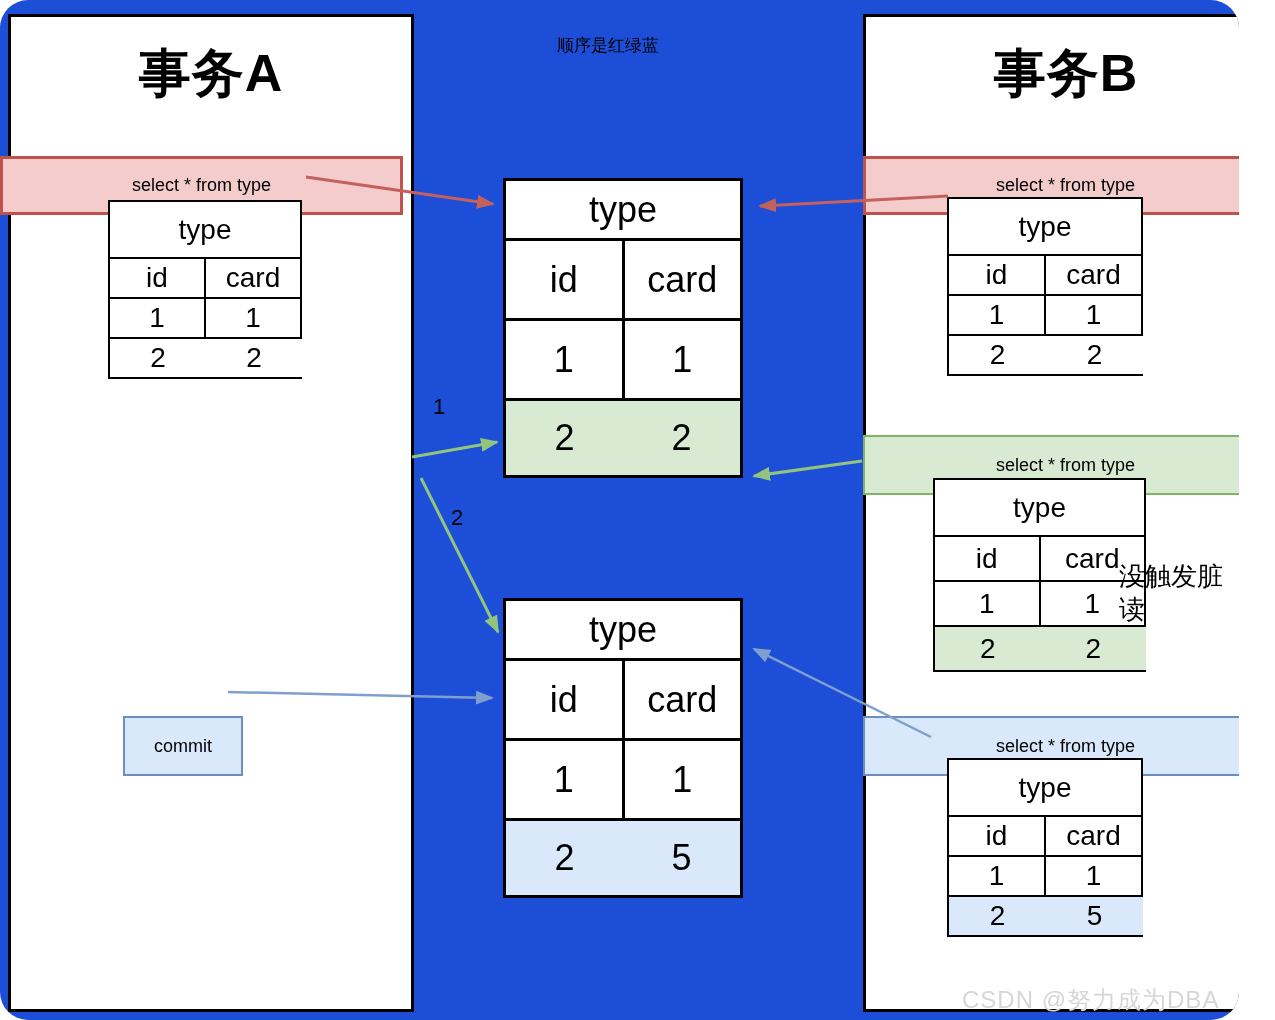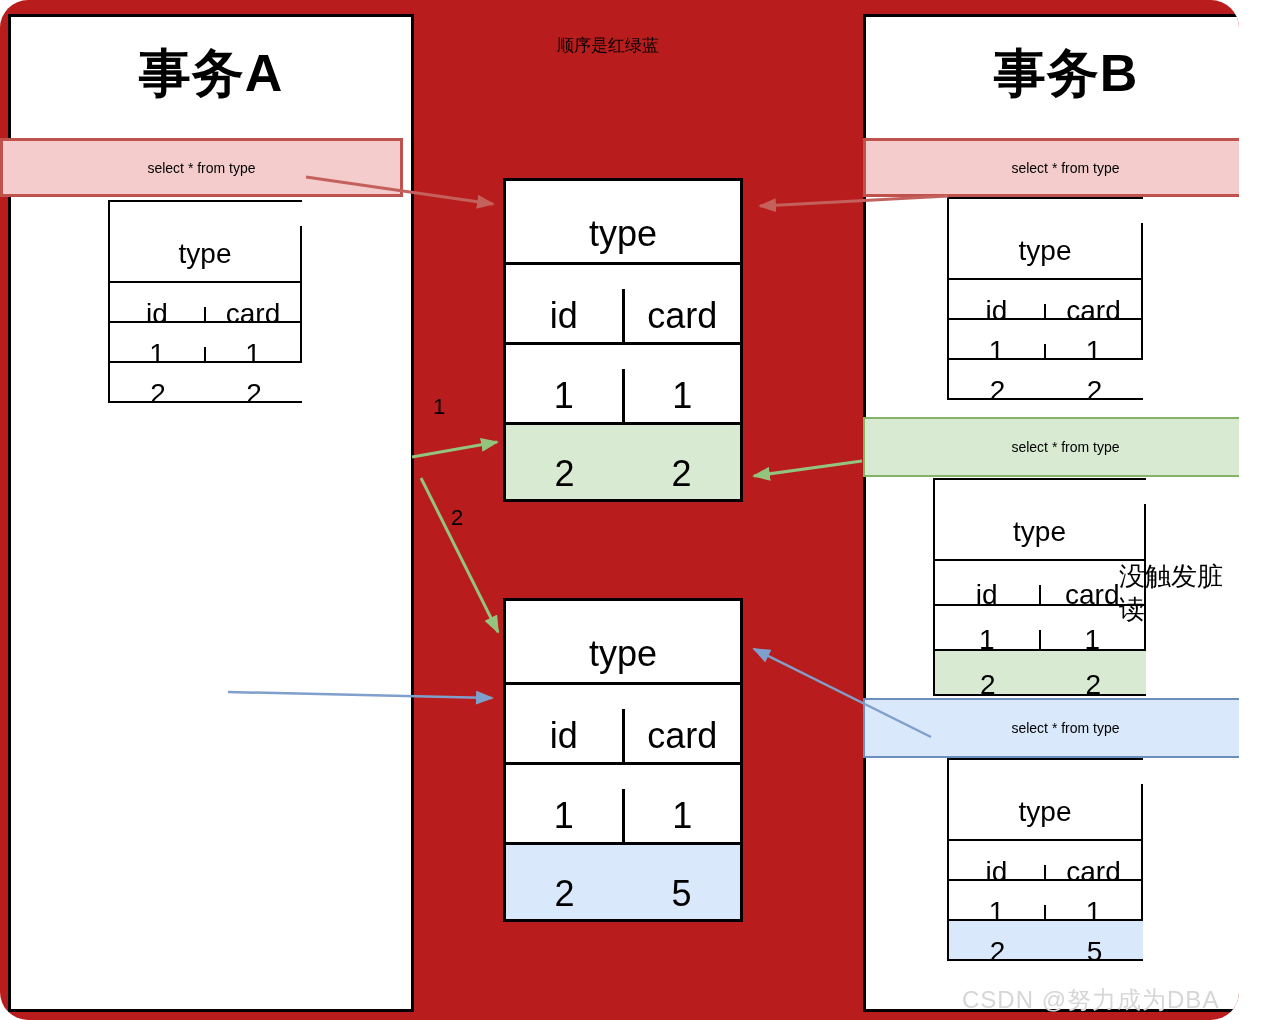--- a/index.html
+++ b/index.html
@@ -1,32 +1,32 @@
 <!DOCTYPE html>
 <html><head>
 <meta charset="utf-8">
 <style>
   html,body{margin:0;padding:0;background:#ffffff;}
   .canvas{
-    position:relative;width:1239px;height:1020px;background:#b91c1c;
+    position:relative;width:1239px;height:1020px;background:#1d4ed8;
     font-family:"Liberation Sans",sans-serif;color:#000;overflow:hidden;border-radius:28px;
   }
   
   .panel{position:absolute;border:3px solid #000;background:#fff;box-sizing:border-box;}
   .panel-title{position:absolute;top:22px;left:0;width:100%;text-align:center;
     font-size:52px;font-weight:bold;letter-spacing:1px;}
   
   .sqlbox{position:absolute;display:flex;align-items:center;justify-content:center;
-    font-size:14px;box-sizing:border-box;z-index:3;}
+    font-size:18px;box-sizing:border-box;z-index:3;margin-top:18px;}
   .sql-red{background:#f4cccc;border:3px solid #c0524e;}
   .sql-green{background:#d9ead3;border:2px solid #82b366;}
   .sql-blue{background:#dae8fc;border:2px solid #6c8ebf;}
   
   .tbl{position:absolute;background:#fff;box-sizing:border-box;z-index:4;}
-  .tbl .t-title,.tbl .c{display:flex;align-items:center;justify-content:center;margin-top:24px;}
+  .tbl .t-title,.tbl .c{display:flex;align-items:center;justify-content:center;}
   .tbl .t-row{display:flex;justify-content:center;}
   .tbl .c{flex:1 1 0;box-sizing:border-box;}
   
   .tbl.side{border-top:2px solid #000;border-left:2px solid #000;font-size:28px;}
   .tbl.side .t-title{height:55px;border-right:2px solid #000;border-bottom:2px solid #000;}
   .tbl.side .t-row{height:38px;border-right:2px solid #000;border-bottom:2px solid #000;}
   .tbl.side .t-row .c1{border-right:2px solid #000;}
   .tbl.side .t-row.last{border-right:none;}
   .tbl.side .t-row.last .c1{border-right:none;}
   .tbl.side.mid .t-row{height:43px;}
@@ -62,20 +62,23 @@
   <div class="note" style="left:557px;top:34px;">顺序是红绿蓝</div>
 
   <div class="sqlbox sql-red" style="left:0px;top:138px;width:403px;height:59px;">
     <span>select * from type</span>
   </div>
   <div class="sqlbox sql-red" style="left:863px;top:138px;width:405px;height:59px;">
     <span>select * from type</span>
   </div>
   <div class="sqlbox sql-green" style="left:863px;top:417px;width:405px;height:60px;">
     <span>select * from type</span>
+  </div>
+  <div class="sqlbox sql-blue" style="left:123px;top:698px;width:120px;height:60px;">
+    <span>commit</span>
   </div>
   <div class="sqlbox sql-blue" style="left:863px;top:698px;width:405px;height:60px;">
     <span>select * from type</span>
   </div>
 
   <div class="tbl side" style="left:108px;top:200px;width:194px;">
     <div class="t-title">type</div>
     <div class="t-row">
       <div class="c c1">id</div>
       <div class="c">card</div>

